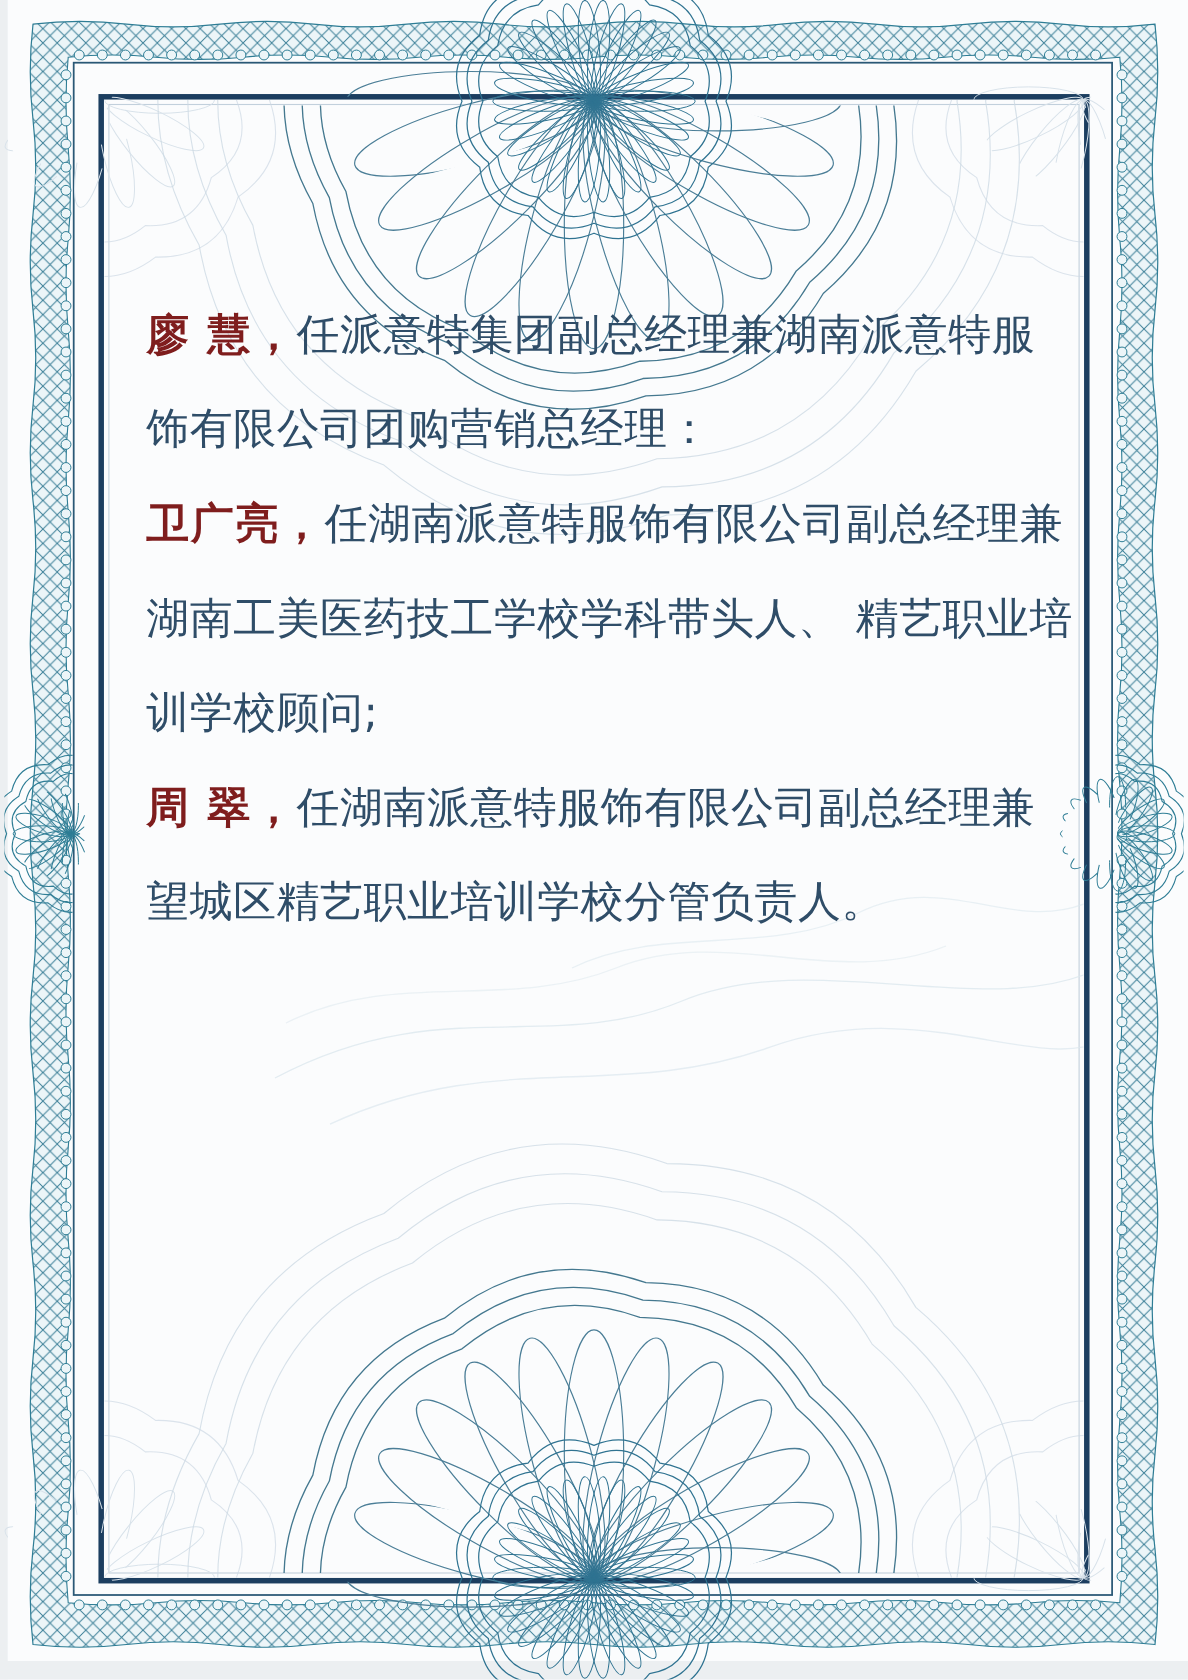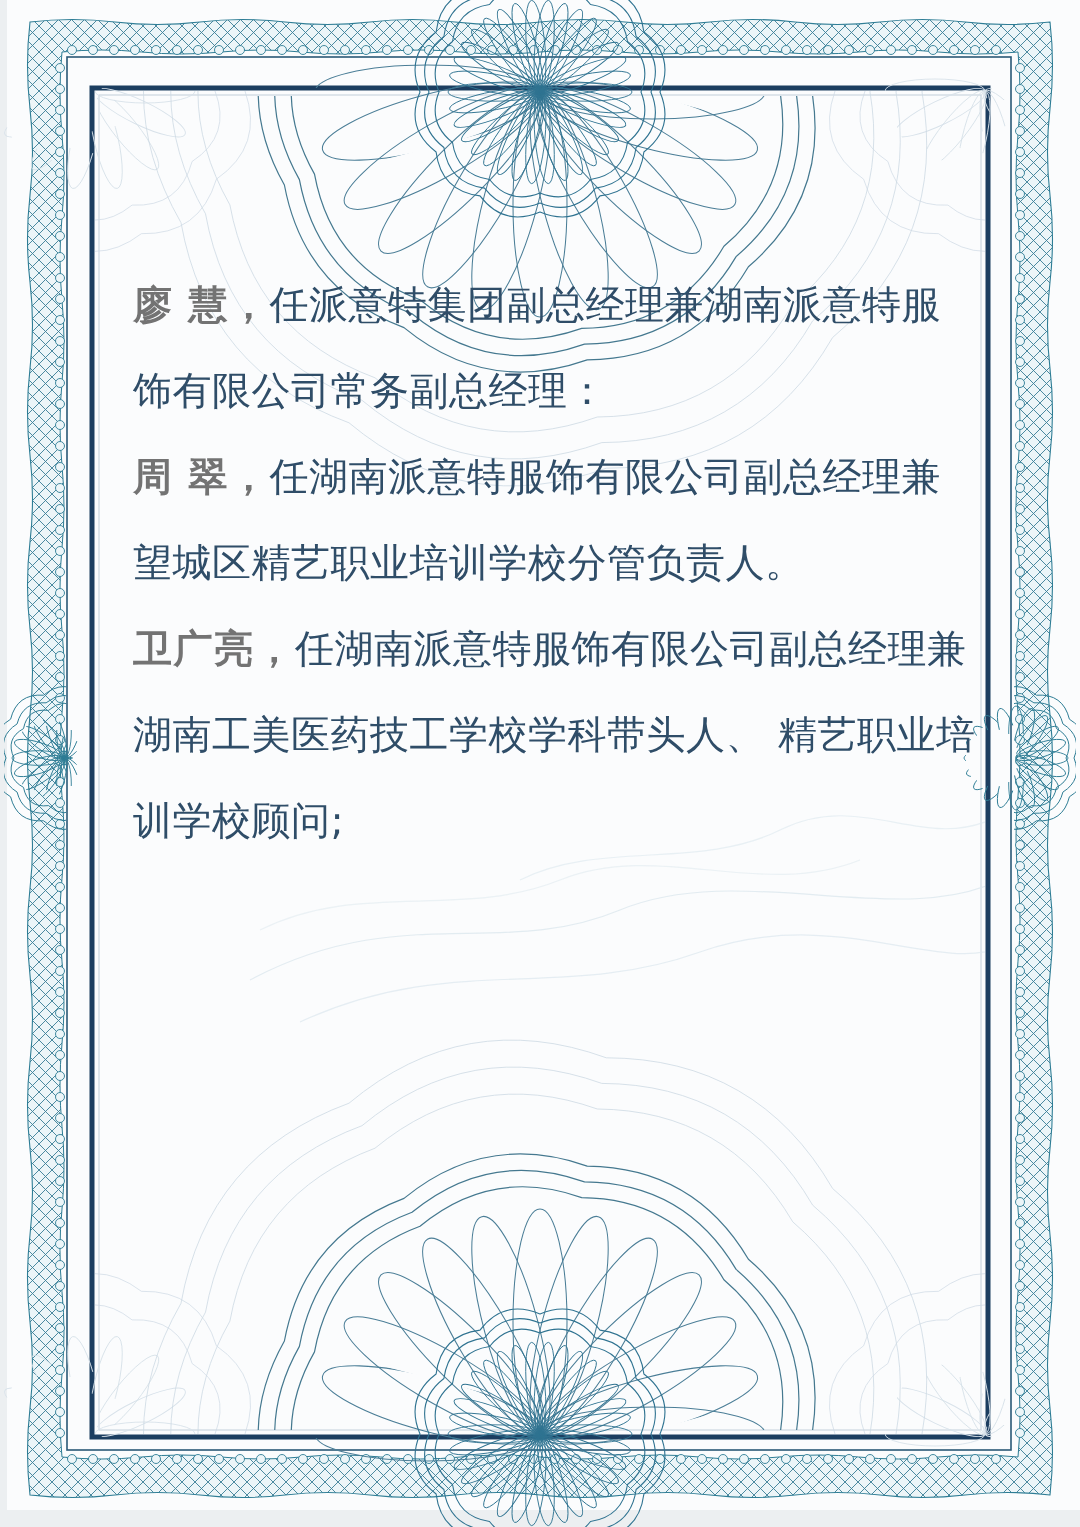--- a/index.html
+++ b/index.html
@@ -14,21 +14,21 @@
   .photo-edge-left{position:absolute;left:0;top:0;width:7px;height:100%;background:#eceff1;}
   .photo-edge-bottom{position:absolute;left:0;top:1510px;width:100%;height:17px;background:#eceff1;}
   svg.deco{position:absolute;left:0;top:0;pointer-events:none;}
   .doc-text{
     position:absolute;left:133px;top:262px;width:846px;
     font-size:39px;line-height:86px;
     color:#2f4d68;font-weight:500;letter-spacing:.5px;
     text-align:left;
   }
   .doc-text p{margin:0;}
-  .doc-text b{font-weight:800;color:#737373;letter-spacing:1.5px;}
+  .doc-text b{font-weight:800;color:#7f1d1d;letter-spacing:1.5px;}
 </style>
 </head>
 <body>
 
 <div class="page">
   <div class="photo-edge-left"></div>
   <div class="photo-edge-bottom"></div>
 
   <svg class="deco" id="deco" width="1080" height="1527" viewBox="0 0 1080 1527">
       <defs>
@@ -524,17 +524,17 @@
       <path d="M1066.0,758.0Q1075.0,777.2 1056.5,787.4Q1052.4,808.2 1031.5,805.6Q1016.0,820.0 1000.5,805.6Q979.6,808.2 975.5,787.4Q957.0,777.2 966.0,758.0Q957.0,738.8 975.5,728.6Q979.6,707.8 1000.5,710.4Q1016.0,696.0 1031.5,710.4Q1052.4,707.8 1056.5,728.6Q1075.0,738.8 1066.0,758.0Z" fill="none" stroke="#2e7d95" stroke-width="1" clip-path="url(#rightSide)"></path>
       <path d="M1074.0,758.0Q1082.6,779.6 1062.9,792.1Q1057.1,814.6 1033.9,813.2Q1016.0,828.0 998.1,813.2Q974.9,814.6 969.1,792.1Q949.4,779.6 958.0,758.0Q949.4,736.4 969.1,723.9Q974.9,701.4 998.1,702.8Q1016.0,688.0 1033.9,702.8Q1057.1,701.4 1062.9,723.9Q1082.6,736.4 1074.0,758.0Z" fill="none" stroke="#2e7d95" stroke-width="1" clip-path="url(#rightSide)"></path>
       <path d="M1082.0,758.0Q1092.1,782.7 1069.4,796.8Q1063.0,822.7 1036.4,820.8Q1016.0,838.0 995.6,820.8Q969.0,822.7 962.6,796.8Q939.9,782.7 950.0,758.0Q939.9,733.3 962.6,719.2Q969.0,693.3 995.6,695.2Q1016.0,678.0 1036.4,695.2Q1063.0,693.3 1069.4,719.2Q1092.1,733.3 1082.0,758.0Z" fill="none" stroke="#2e7d95" stroke-width="1" clip-path="url(#rightSide)"></path>
       <path d="M250,980 C400,900 500,960 620,910 S900,930 1000,880" fill="none" stroke="#dce7ee" stroke-width="1.2" opacity="0.8" clip-path="url(#content)"></path>
       <path d="M300,1022 C450,952 560,1002 700,952 S950,982 1010,942" fill="none" stroke="#dce7ee" stroke-width="1.2" opacity="0.7000000000000001" clip-path="url(#content)"></path>
       <path d="M520,880 C600,840 700,870 780,830 S920,850 990,820" fill="none" stroke="#dce7ee" stroke-width="1.2" opacity="0.6000000000000001" clip-path="url(#content)"></path>
       <path d="M260,930 C360,880 460,920 560,880 S760,900 860,860" fill="none" stroke="#dce7ee" stroke-width="1.2" opacity="0.5" clip-path="url(#content)"></path>
     </svg>
 
   <div class="doc-text">
-    <p class="entry"><b>廖 慧，</b><span>任派意特集团副总经理兼湖南派意特服饰有限公司常务副总经理：</span></p>
+    <p class="entry"><b>廖 慧，</b><span>任派意特集团副总经理兼湖南派意特服饰有限公司团购营销总经理：</span></p>
+    <p class="entry"><b>卫广亮，</b><span>任湖南派意特服饰有限公司副总经理兼湖南工美医药技工学校学科带头人、 精艺职业培训学校顾问;</span></p>
     <p class="entry"><b>周 翠，</b><span>任湖南派意特服饰有限公司副总经理兼望城区精艺职业培训学校分管负责人。</span></p>
-    <p class="entry"><b>卫广亮，</b><span>任湖南派意特服饰有限公司副总经理兼湖南工美医药技工学校学科带头人、 精艺职业培训学校顾问;</span></p>
   </div>
 </div>
 
 </body></html>

